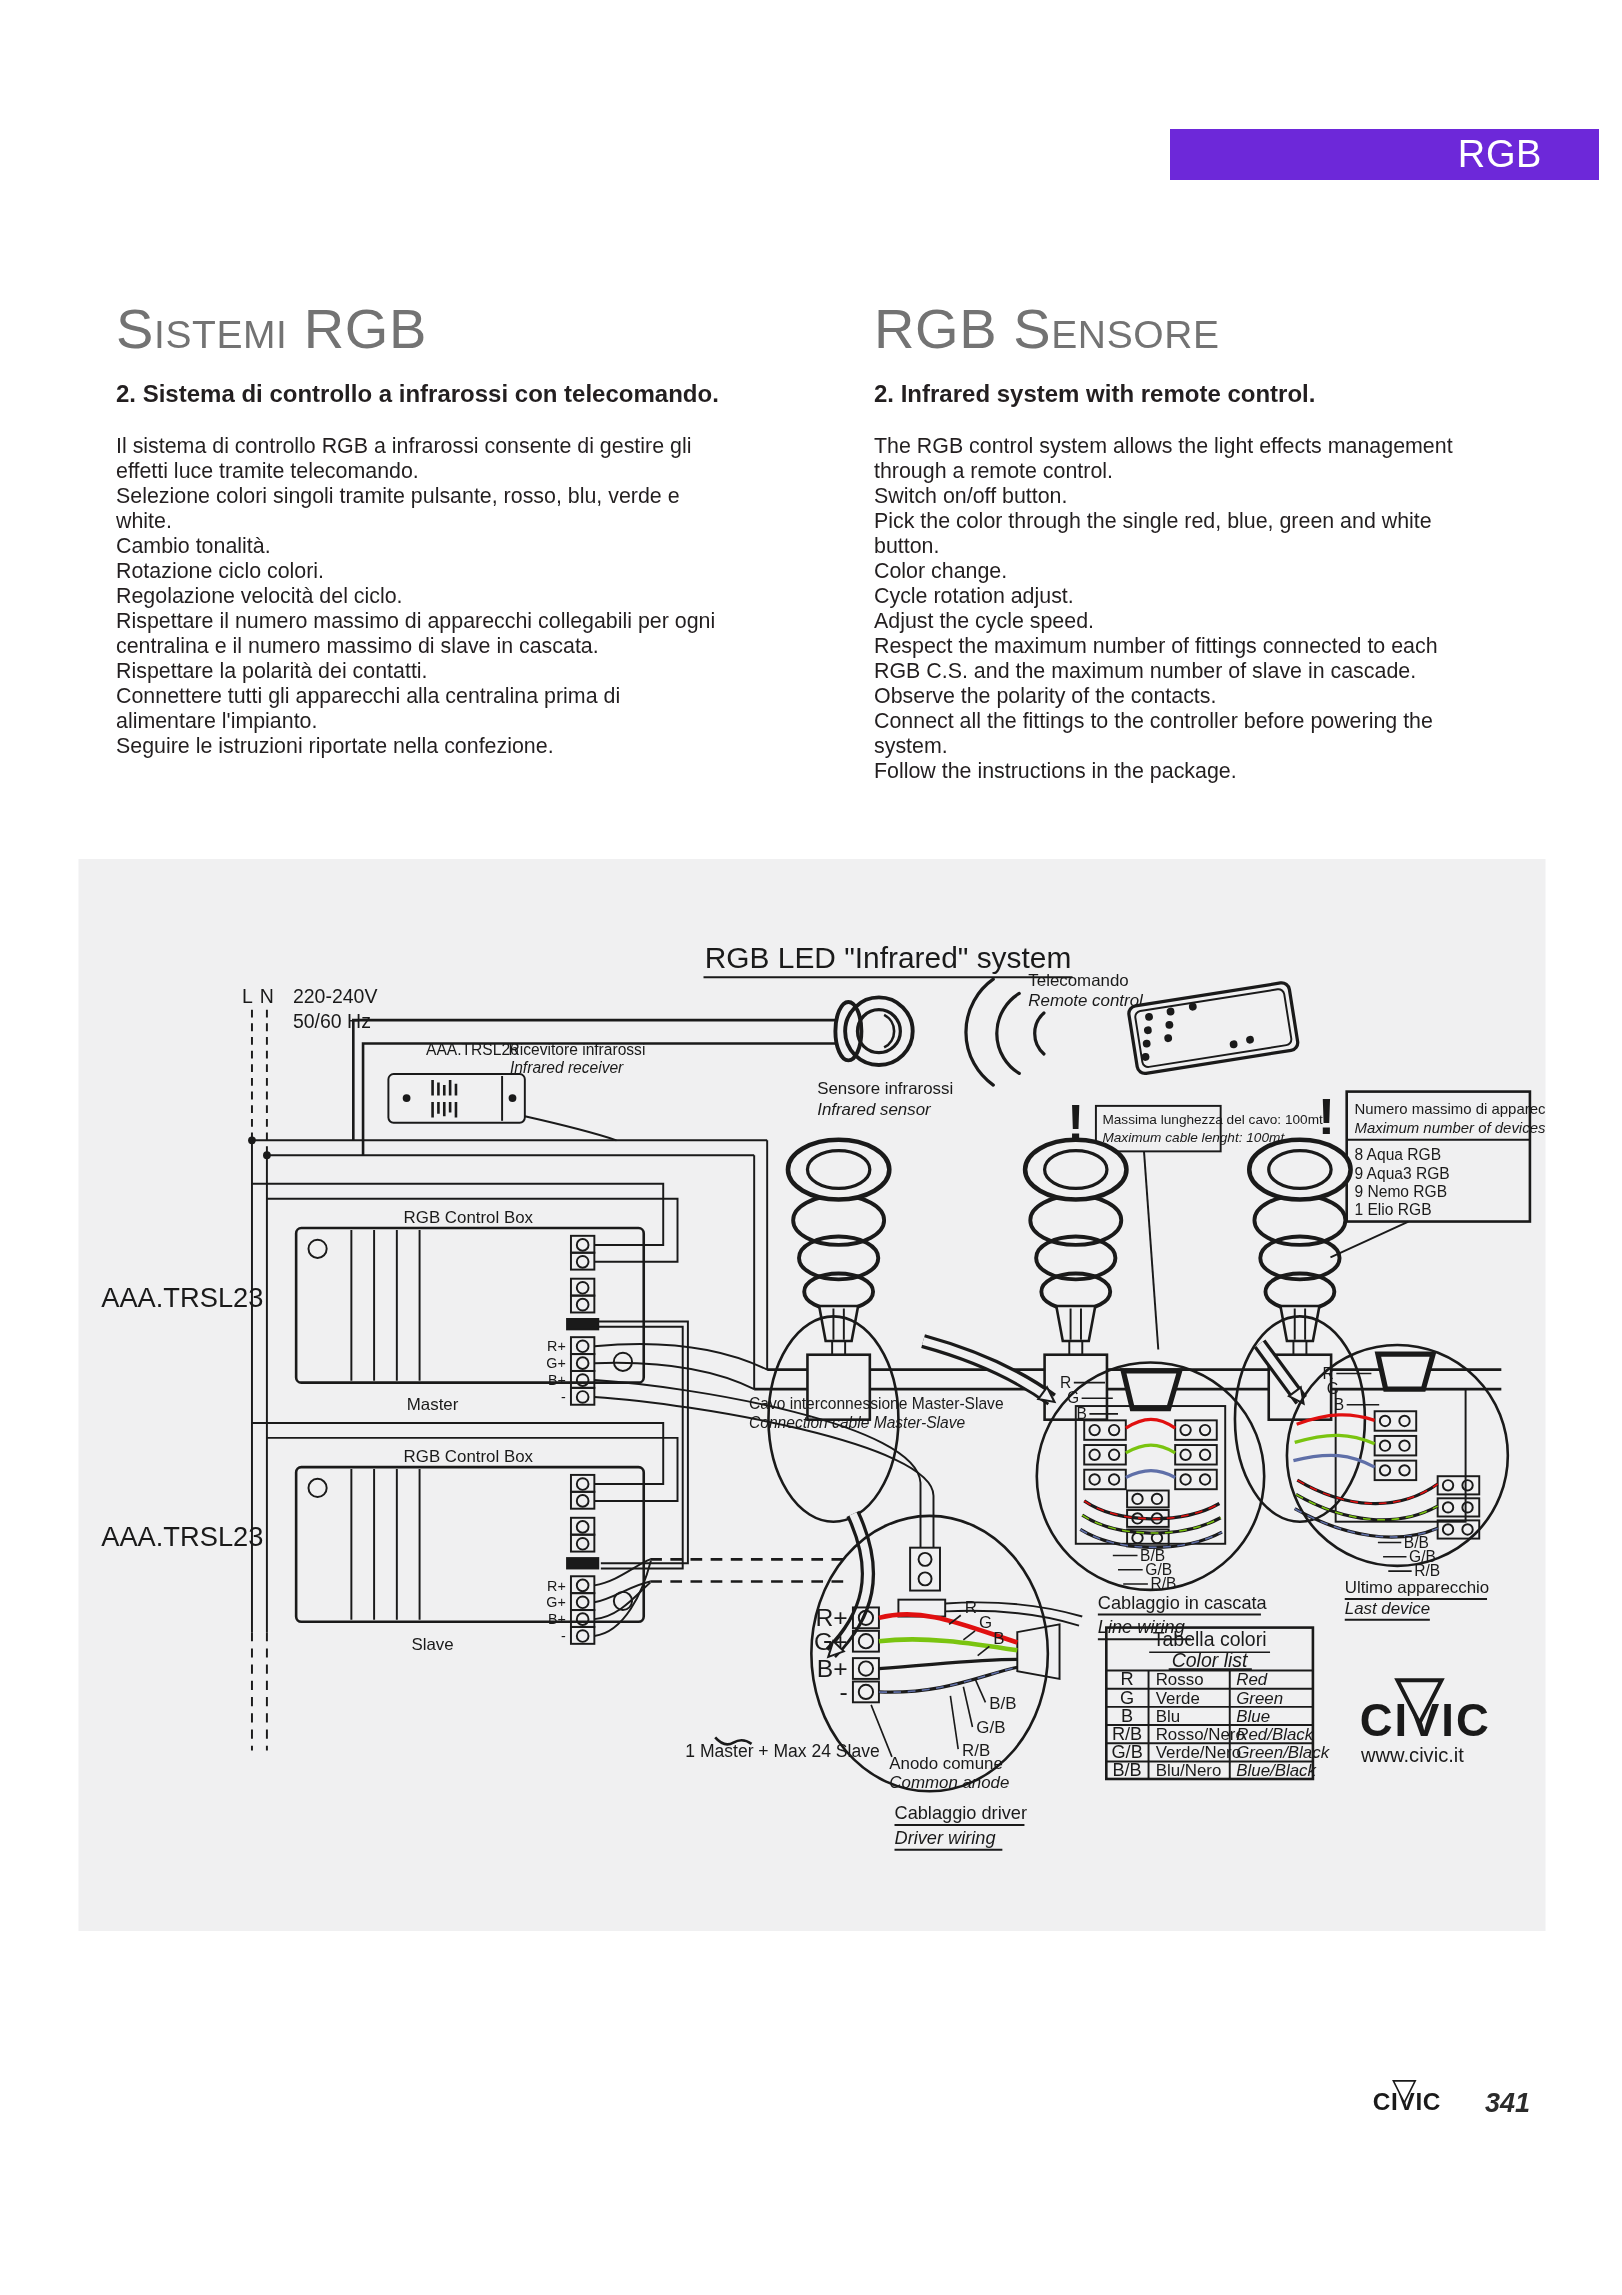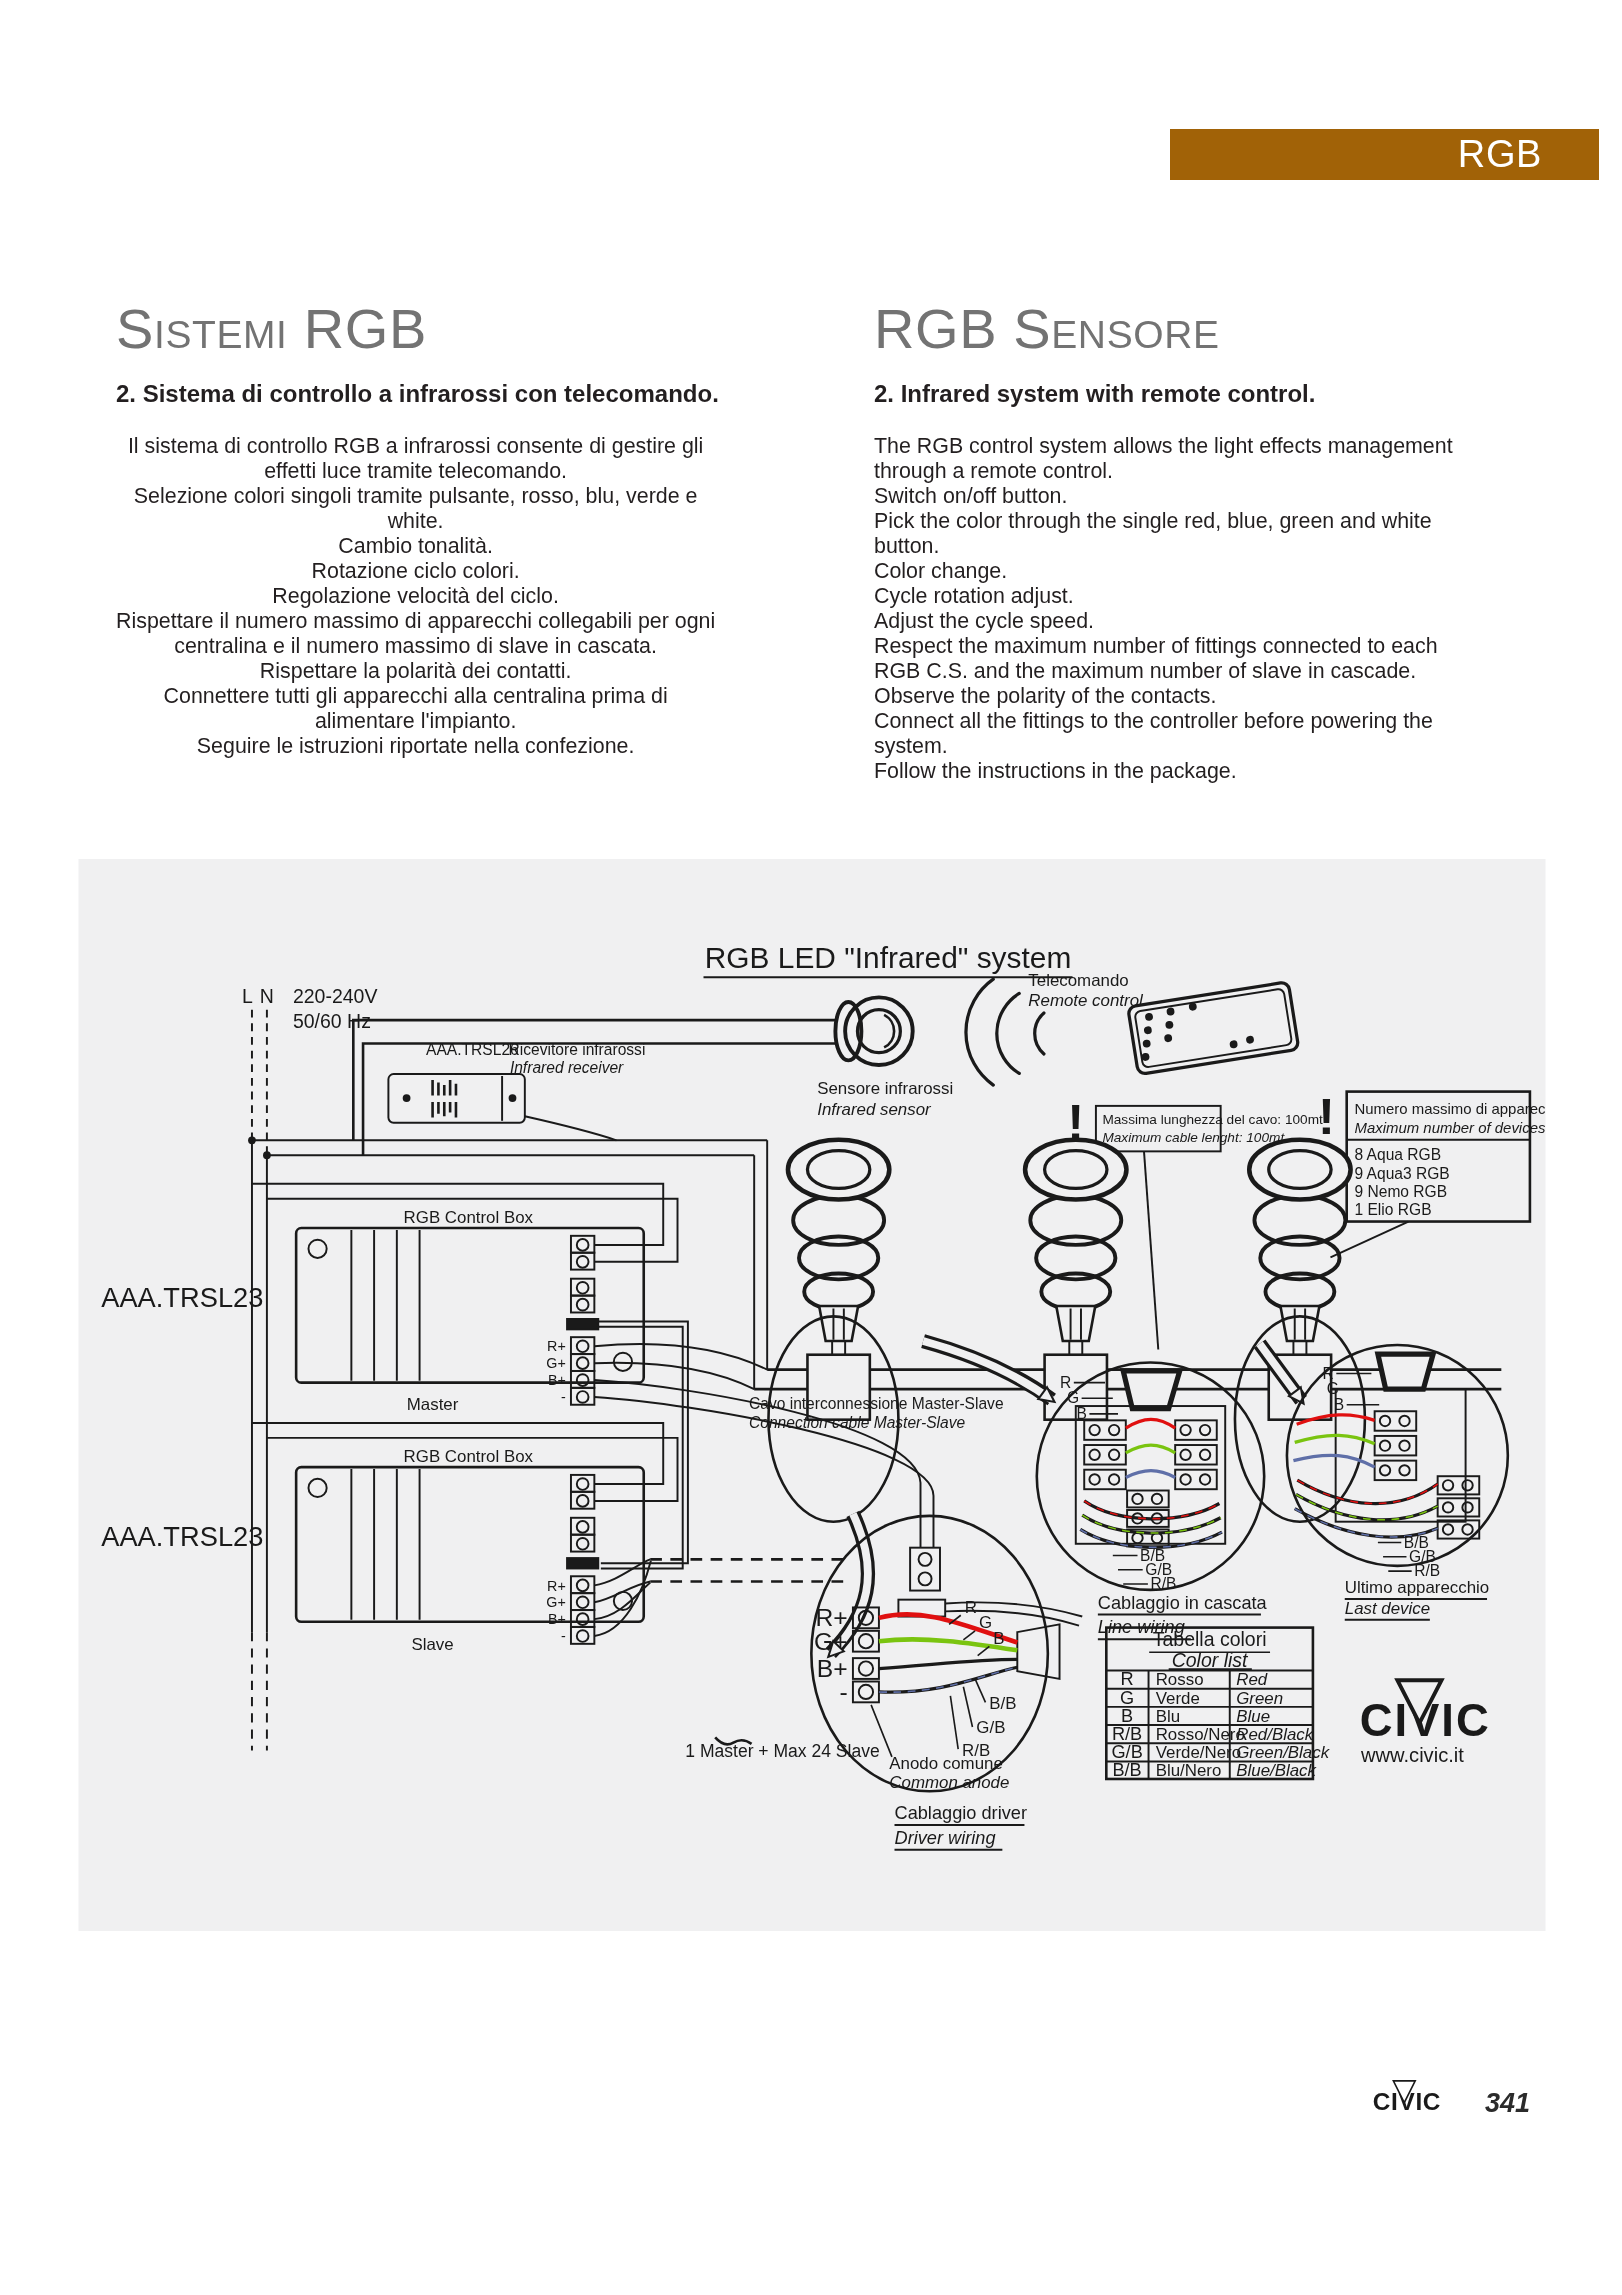--- a/index.html
+++ b/index.html
@@ -1,19 +1,19 @@
 <!DOCTYPE html>
 <html style="font-size:10.4px"><head>
 <meta charset="utf-8">
 <style>
   html,body{margin:0;padding:0;background:#fff;}
   #page{position:relative;width:1623px;height:2295px;background:#ffffff;overflow:hidden;
         font-family:"Liberation Sans",sans-serif;color:#231f20;}
   
-  .band{position:absolute;left:1170px;top:129px;width:429px;height:51px;background:#a16207;
+  .band{position:absolute;left:1170px;top:129px;width:429px;height:51px;background:#6d28d9;
         display:flex;align-items:center;justify-content:flex-end;padding-right:57px;box-sizing:border-box;}
   .band span{color:#ffffff;font-size:38px;letter-spacing:0.6px;}
   
   .colTitle{position:absolute;font-size:56px;font-variant:small-caps;color:#737373;letter-spacing:0.6px;white-space:nowrap;}
   .subTitle{position:absolute;font-size:24px;font-weight:bold;white-space:nowrap;}
   .bodyCol{position:absolute;font-size:21.4px;line-height:25px;white-space:nowrap;}
   
   #diagram{position:absolute;left:78px;top:859px;}
   svg text{font-family:"Liberation Sans",sans-serif;fill:#1a1a1a;}
   .it{font-style:italic;}
@@ -24,21 +24,21 @@
 <body>
 
 <div id="page">
 
   <div class="band">
     <span>RGB</span>
   </div>
 
   <div class="colTitle" style="left:116px;top:296px;">Sistemi RGB</div>
   <div class="subTitle" style="left:116px;top:380px;">2. Sistema di controllo a infrarossi con telecomando.</div>
-  <div class="bodyCol" style="left:116px;top:434px;text-align:center;">
+  <div class="bodyCol" style="left:116px;top:434px;">
     <div>Il sistema di controllo RGB a infrarossi consente di gestire gli</div>
     <div>effetti luce tramite telecomando.</div>
     <div>Selezione colori singoli tramite pulsante, rosso, blu, verde e</div>
     <div>white.</div>
     <div>Cambio tonalità.</div>
     <div>Rotazione ciclo colori.</div>
     <div>Regolazione velocità del ciclo.</div>
     <div>Rispettare il numero massimo di apparecchi collegabili per ogni</div>
     <div>centralina e il numero massimo di slave in cascata.</div>
     <div>Rispettare la polarità dei contatti.</div>

